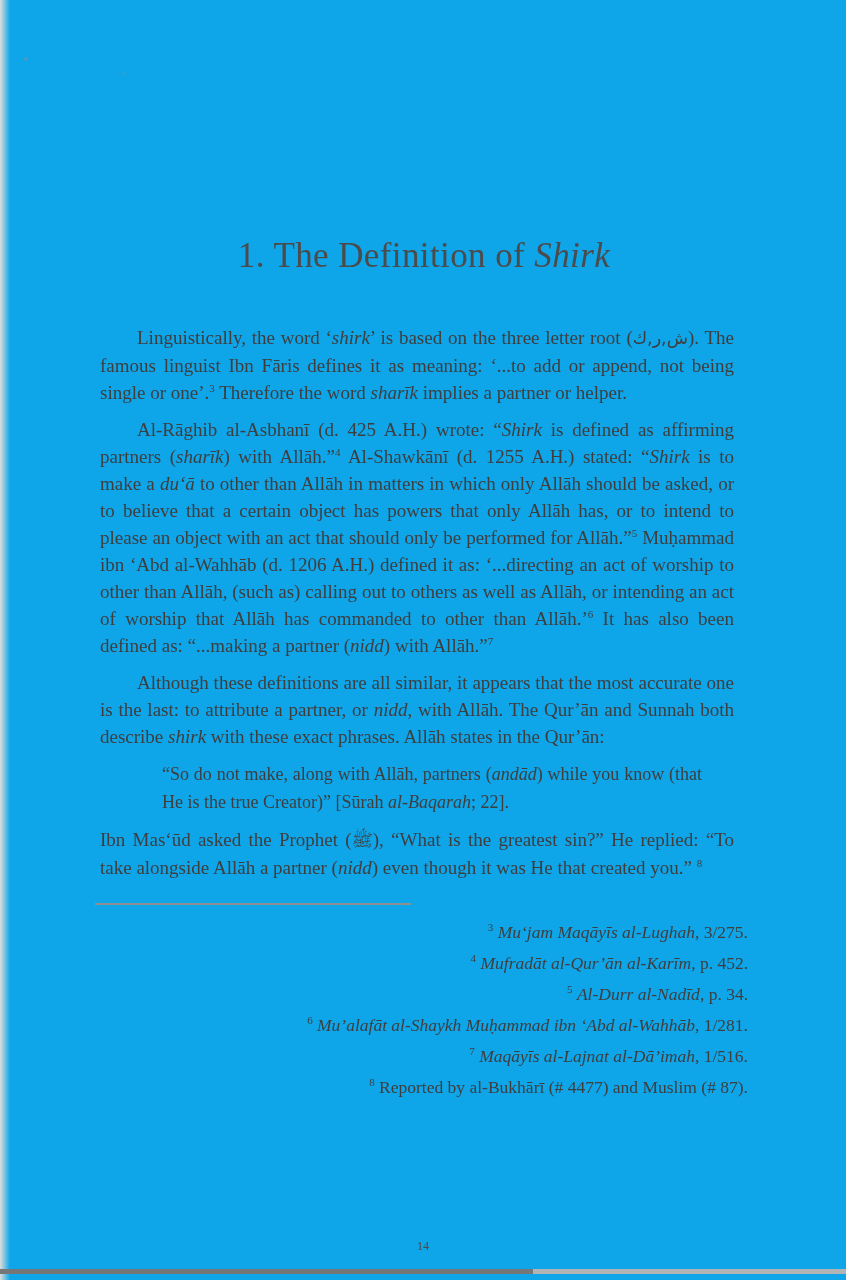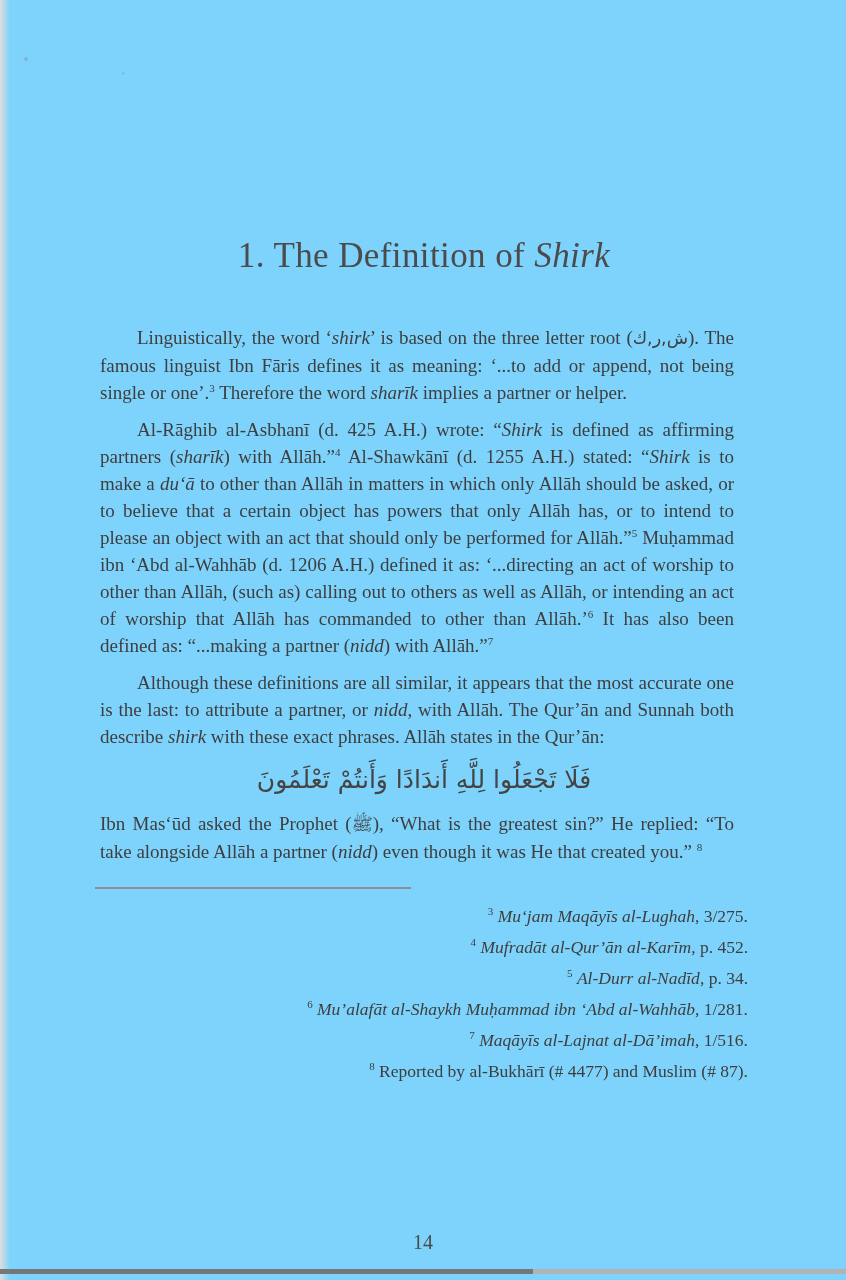--- a/index.html
+++ b/index.html
@@ -1,20 +1,20 @@
 <!DOCTYPE html>
 <html><head>
 <meta charset="utf-8">
 <style>
   html,body{margin:0;padding:0;background:#e8e8e6;}
   .page{
     position:relative;
     width:846px;height:1280px;
     margin:0 auto;
-    background:#7dd3fc;
+    background:#0ea5e9;
     overflow:hidden;
     font-family:"Liberation Serif", serif;
     color:#3e3e3e;
   }
   .edge-left{
     position:absolute;left:0;top:0;bottom:0;width:10px;
     background:linear-gradient(to right,#dededb,rgba(252,252,251,0));
   }
   .content{padding:236px 98px 0 100px;}
   h1.title{
@@ -54,21 +54,21 @@
     border:0;border-top:2px solid #8d8f91;
   }
   p.fn{
     margin:0 0 9px 0;
     font-size:17.5px;line-height:22px;
     text-align:right;
   }
   .pagenum{
     position:absolute;bottom:26px;left:0;right:0;
     text-align:center;
-    font-size:20px;color:#4a4a4a;
+    font-size:12px;color:#4a4a4a;
   }
   .scan-bar{position:absolute;left:0;bottom:6px;height:5px;width:846px;}
   .scan-bar .dark{position:absolute;left:0;top:0;height:100%;width:63%;background:#747678;}
   .scan-bar .light{position:absolute;right:0;top:0;height:100%;width:37%;background:#b1b3b5;}
   .speck{position:absolute;background:#8f8f8f;border-radius:50%;}
   .s1{left:24px;top:57px;width:4px;height:4px;opacity:.45;}
   .s2{left:122px;top:72px;width:3px;height:3px;opacity:.3;}
 </style>
 </head>
 <body>
@@ -81,22 +81,22 @@
   <div class="content">
     <h1 class="title"><span>1. The Definition of </span><span class="it">Shirk</span></h1>
 
     <p class="body indent"><span>Linguistically, the word ‘</span><span class="it">shirk</span><span>’ is based on the three letter root (</span><span class="ar">ش,ر,ك</span><span>). The famous linguist Ibn Fāris defines it as meaning: ‘...to add or append, not being single or one’.</span><sup>3</sup><span> Therefore the word </span><span class="it">sharīk</span><span> implies a partner or helper.</span></p>
 
 
     <p class="body indent"><span>Al-Rāghib al-Asbhanī (d. 425 A.H.) wrote: “</span><span class="it">Shirk</span><span> is defined as affirming partners (</span><span class="it">sharīk</span><span>) with Allāh.”</span><sup>4</sup><span> Al-Shawkānī (d. 1255 A.H.) stated: “</span><span class="it">Shirk</span><span> is to make a </span><span class="it">du‘ā</span><span> to other than Allāh in matters in which only Allāh should be asked, or to believe that a certain object has powers that only Allāh has, or to intend to please an object with an act that should only be performed for Allāh.”</span><sup>5</sup><span> Muḥammad ibn ‘Abd al-Wahhāb (d. 1206 A.H.) defined it as: ‘...directing an act of worship to other than Allāh, (such as) calling out to others as well as Allāh, or intending an act of worship that Allāh has commanded to other than Allāh.’</span><sup>6</sup><span> It has also been defined as: “...making a partner (</span><span class="it">nidd</span><span>) with Allāh.”</span><sup>7</sup></p>
 
     <p class="body indent"><span>Although these definitions are all similar, it appears that the most accurate one is the last: to attribute a partner, or </span><span class="it">nidd</span><span>, with Allāh. The Qur’ān and Sunnah both describe </span><span class="it">shirk</span><span> with these exact phrases. Allāh states in the Qur’ān:</span></p>
 
-    <div class="arabic">فَلَا تَجْعَلُوا لِلَّهِ أَندَادًا وَأَنتُمْ تَعْلَمُونَ</div>
 
+    <div class="quote"><span>“So do not make, along with Allāh, partners (</span><span class="it">andād</span><span>) while you know (that He is the true Creator)” [Sūrah </span><span class="it">al-Baqarah</span><span>; 22].</span></div>
 
     <p class="body"><span>Ibn Mas‘ūd asked the Prophet (</span><span class="ar">ﷺ</span><span>), “What is the greatest sin?” He replied: “To take alongside Allāh a partner (</span><span class="it">nidd</span><span>) even though it was He that created you.” </span><sup>8</sup></p>
 
     <hr class="fnrule">
 
     <div class="footnotes">
       <p class="fn"><sup>3</sup><span> </span><span class="it">Mu‘jam Maqāyīs al-Lughah</span><span>, 3/275.</span></p>
       <p class="fn"><sup>4</sup><span> </span><span class="it">Mufradāt al-Qur’ān al-Karīm</span><span>, p. 452.</span></p>
       <p class="fn"><sup>5</sup><span> </span><span class="it">Al-Durr al-Nadīd</span><span>, p. 34.</span></p>
       <p class="fn"><sup>6</sup><span> </span><span class="it">Mu’alafāt al-Shaykh Muḥammad ibn ‘Abd al-Wahhāb</span><span>, 1/281.</span></p>

